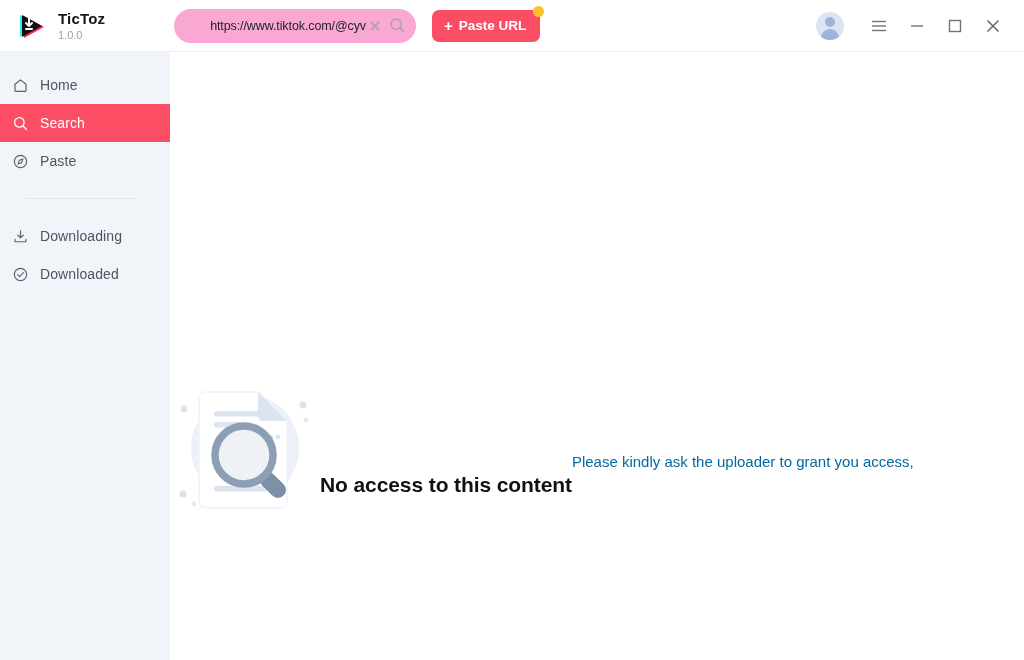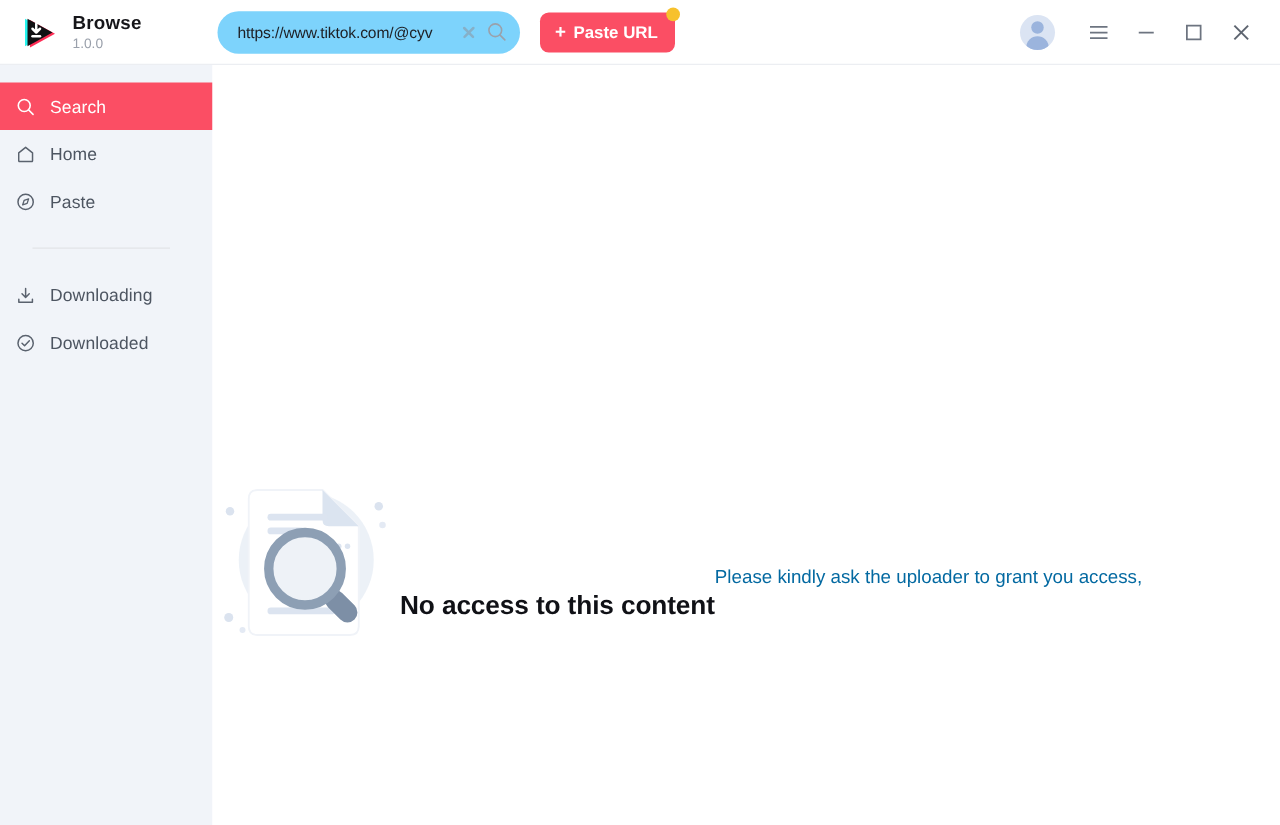--- a/index.html
+++ b/index.html
@@ -21,25 +21,26 @@
   }
   .brand { display: flex; align-items: center; width: 170px; padding-left: 14px; }
   .logo-wrap { width: 34px; height: 34px; position: relative; flex: 0 0 34px; }
   .brand-text { margin-left: 10px; line-height: 1; }
   .brand-name { font-size: 15px; font-weight: bold; color: #16161a; letter-spacing: .2px; }
   .brand-ver { font-size: 11px; color: #9aa0ab; margin-top: 4px; }
 
   .urlbar {
     display: flex; align-items: center;
     height: 34px; width: 242px;
-    background: #7dd3fc;
+    background: #f9a8d4;
     border-radius: 17px;
     padding: 0 6px 0 16px;
     margin-left: 4px;
     position: relative;
+    text-align: right;
   }
   .url-text {
     flex: 1 1 auto;
     font-size: 12.5px; color: #1d1f24;
     white-space: nowrap; overflow: hidden;
     letter-spacing: -.1px;
     line-height: 34px;
     width: 176px;
   }
   .url-clear { flex: 0 0 18px; width: 18px; height: 18px; position: relative; cursor: pointer; opacity: .55; }
@@ -133,21 +134,21 @@
       <div class="logo-wrap">
         <svg width="34" height="34" viewBox="0 0 34 34">
           <path d="M8 6 L28 17 L8 28 Z" fill="#25F4EE" transform="translate(-2,0)"></path>
           <path d="M8 6 L28 17 L8 28 Z" fill="#FE2C55" transform="translate(2,1)"></path>
           <path d="M8 6 L28 17 L8 28 Z" fill="#111114"></path>
           <path d="M15 10 L15 17 M15 17 L12 14 M15 17 L18 14" stroke="#ffffff" stroke-width="2" fill="none" stroke-linecap="round" stroke-linejoin="round"></path>
           <rect x="11" y="19" width="8" height="2" rx="1" fill="#ffffff"></rect>
         </svg>
       </div>
       <div class="brand-text">
-        <div class="brand-name">Browse</div>
+        <div class="brand-name">TicToz</div>
         <div class="brand-ver">1.0.0</div>
       </div>
     </div>
 
     <div class="urlbar">
       <div class="url-text" title="Paste a TikTok link here">https://www.tiktok.com/@cyv</div>
       <div class="url-clear"></div>
       <div class="url-search">
         <svg width="17" height="17" viewBox="0 0 20 20">
           <circle cx="8.5" cy="8.5" r="6" fill="none" stroke="#9aa1ab" stroke-width="1.5"></circle>
@@ -190,37 +191,37 @@
           <line x1="14.5" y1="3.5" x2="3.5" y2="14.5" stroke="#5d646f" stroke-width="1.5"></line>
         </svg>
       </div>
     </div>
   </div>
 
   <div class="body">
 
     <div class="sidebar">
 
+      <div class="nav-item">
+        <span class="nav-ico">
+          <svg width="17" height="17" viewBox="0 0 20 20">
+            <path d="M3.5 8.6 L10 3.4 L16.5 8.6 L16.5 16 A0.8 0.8 0 0 1 15.7 16.8 L4.3 16.8 A0.8 0.8 0 0 1 3.5 16 Z" fill="none" stroke="currentColor" stroke-width="1.4" stroke-linejoin="round"></path>
+          </svg>
+        </span>
+        <span class="nav-label">Home</span>
+      </div>
+
       <div class="nav-item active">
         <span class="nav-ico">
           <svg width="17" height="17" viewBox="0 0 20 20">
             <circle cx="8.7" cy="8.7" r="5.6" fill="none" stroke="currentColor" stroke-width="1.5"></circle>
             <line x1="12.9" y1="12.9" x2="17" y2="17" stroke="currentColor" stroke-width="1.5" stroke-linecap="round"></line>
           </svg>
         </span>
         <span class="nav-label">Search</span>
-      </div>
-
-      <div class="nav-item">
-        <span class="nav-ico">
-          <svg width="17" height="17" viewBox="0 0 20 20">
-            <path d="M3.5 8.6 L10 3.4 L16.5 8.6 L16.5 16 A0.8 0.8 0 0 1 15.7 16.8 L4.3 16.8 A0.8 0.8 0 0 1 3.5 16 Z" fill="none" stroke="currentColor" stroke-width="1.4" stroke-linejoin="round"></path>
-          </svg>
-        </span>
-        <span class="nav-label">Home</span>
       </div>
 
       <div class="nav-item">
         <span class="nav-ico">
           <svg width="17" height="17" viewBox="0 0 20 20">
             <circle cx="10" cy="10" r="7.2" fill="none" stroke="currentColor" stroke-width="1.4"></circle>
             <path d="M12.8 7.2 L8.6 8.6 L7.2 12.8 L11.4 11.4 Z" fill="none" stroke="currentColor" stroke-width="1.3" stroke-linejoin="round"></path>
           </svg>
         </span>
         <span class="nav-label">Paste</span>

